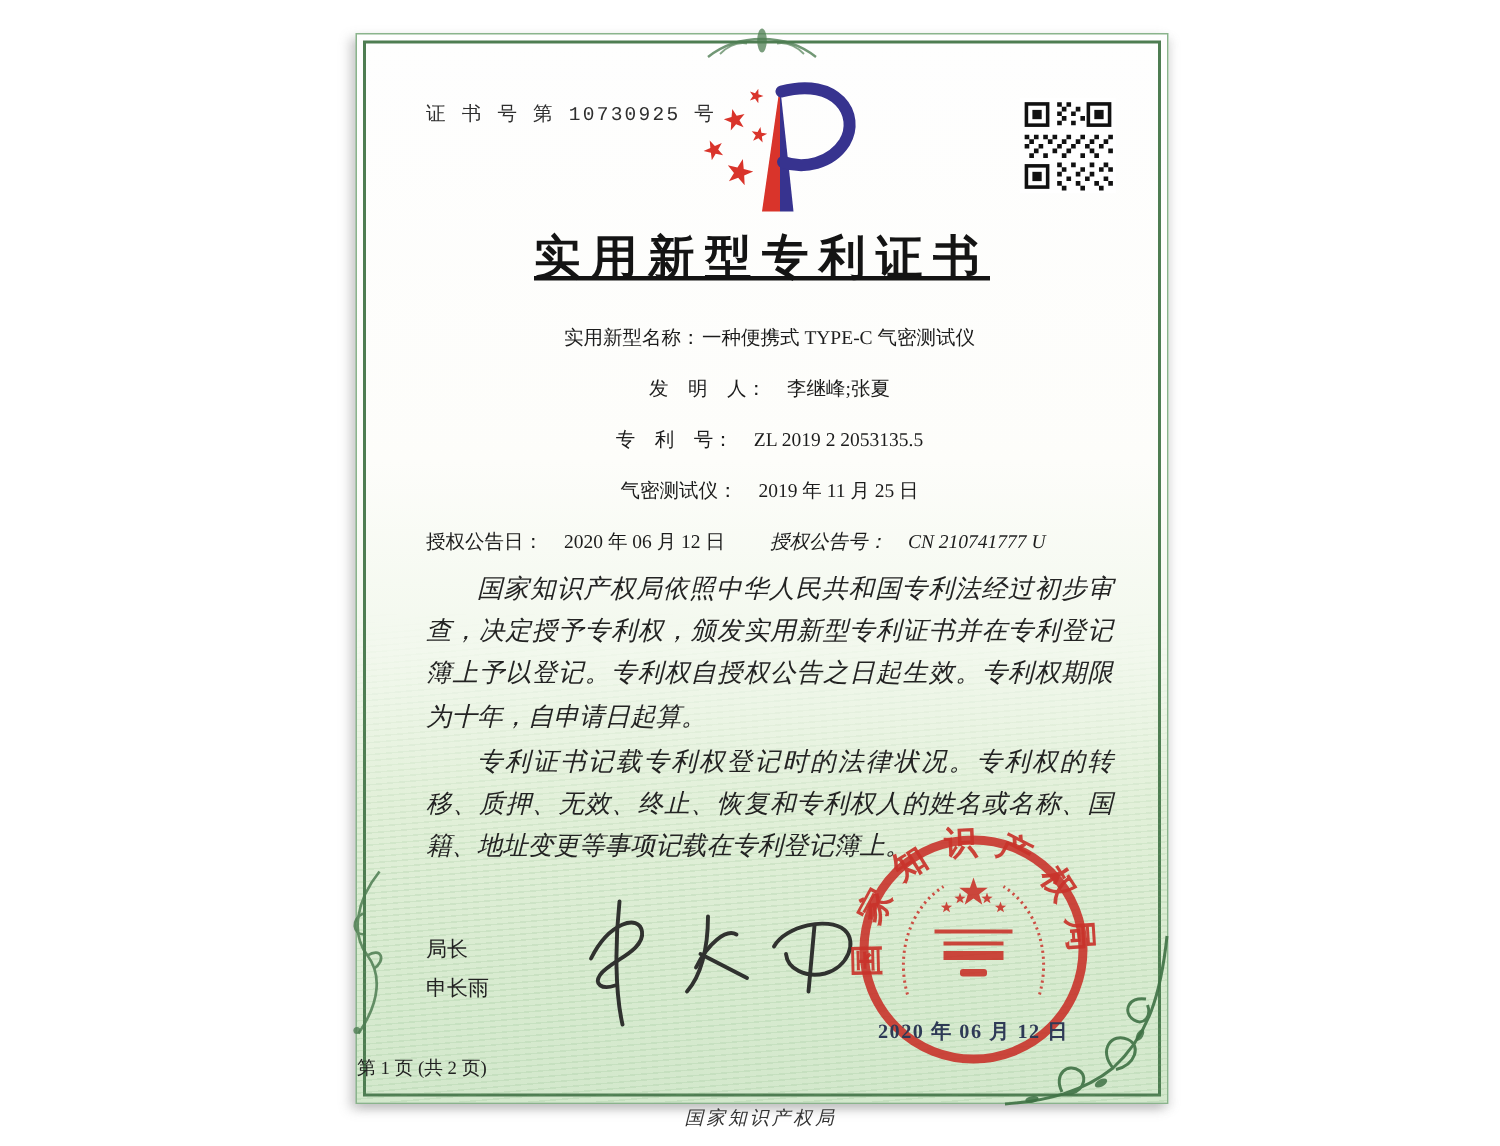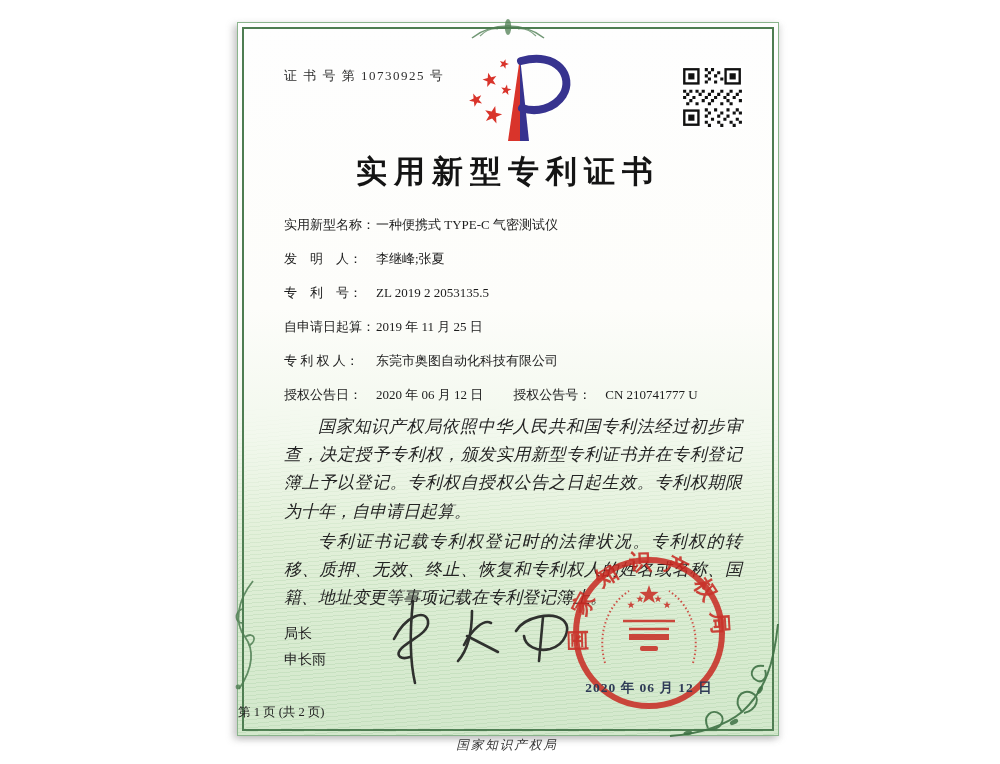--- a/index.html
+++ b/index.html
@@ -7,32 +7,32 @@
           font-family:"Liberation Serif","DejaVu Serif",serif;color:#1c1c1c;}
   .page{position:absolute;left:237px;top:22px;width:540px;height:712px;
         background:linear-gradient(180deg,#fefefe 0%,#fdfdfa 40%,#f2f8ed 58%,#e2f0d9 72%,#d8ebd0 88%,#d3e8cc 100%);
         border:1px solid #8ab48c;
         box-shadow:-4px 3px 7px rgba(110,110,110,.35),2px 3px 6px rgba(140,140,140,.22);}
   .inner-border{position:absolute;inset:4px;border:2px solid #4e7d52;pointer-events:none;}
   .guilloche{position:absolute;left:0;right:0;bottom:0;height:46%;
         background:repeating-linear-gradient(175deg,rgba(110,170,110,.14) 0 1px,transparent 1px 4px);
         -webkit-mask-image:linear-gradient(180deg,transparent,#000 55%);
         mask-image:linear-gradient(180deg,transparent,#000 55%);pointer-events:none;}
-  .cert-number{position:absolute;left:46px;top:44px;font-size:13px;letter-spacing:1.5px;color:#2e2e2e;}
+  .cert-number{position:absolute;left:46px;top:44px;font-size:13px;letter-spacing:1.5px;color:#2e2e2e;font-family:Liberation Mono, monospace;}
   .logo{position:absolute;left:212px;top:26px;width:140px;height:100px;}
   .qr{position:absolute;left:442px;top:42px;width:64px;height:64px;}
   .title{position:absolute;left:0;right:0;top:128px;text-align:center;font-size:31px;font-weight:700;
-         letter-spacing:7px;color:#141414;}
+         letter-spacing:7px;color:#141414;text-decoration:underline;}
   .content{position:absolute;left:46px;right:36px;top:192px;font-size:13px;}
-  .field{display:flex;margin-bottom:14px;line-height:20px;}
+  .field{display:flex;margin-bottom:14px;line-height:20px;justify-content:center;}
   .flabel{min-width:92px;white-space:pre;}
   .fvalue{white-space:pre-wrap;}
   .grant{display:flex;margin-bottom:8px;line-height:20px;}
   .pair{display:flex;}
-  .pair.second{margin-left:30px;}
+  .pair.second{margin-left:30px;font-style:italic;}
   .paras{margin-top:8px;font-style:italic;font-size:17px;line-height:1.66;text-align:justify;color:#232323;
          font-family:"Liberation Serif","DejaVu Serif",serif;}
   .paras p{margin:0 0 2px 0;text-indent:2em;}
   .signer{position:absolute;left:46px;top:598px;font-size:14px;line-height:26px;color:#222;}
   .signature{position:absolute;left:128px;top:566px;width:240px;height:100px;}
   .seal{position:absolute;left:329px;top:528px;width:164px;height:164px;opacity:.93;z-index:1;}
   .seal-date{position:absolute;left:321px;top:656px;width:180px;text-align:center;font-size:13.5px;
              font-weight:700;letter-spacing:1px;color:#2e3a56;z-index:2;}
   .page-indicator{position:absolute;left:0;right:0;top:681px;text-align:left;font-size:12.5px;color:#222;}
   .footer-note{position:absolute;left:237px;top:737px;width:540px;text-align:center;font-size:12.5px;
@@ -99,26 +99,22 @@
       </div>
       <div class="field">
         <span class="flabel">发　明　人：</span>
         <span class="fvalue">李继峰;张夏</span>
       </div>
       <div class="field">
         <span class="flabel">专　利　号：</span>
         <span class="fvalue">ZL 2019 2 2053135.5</span>
       </div>
       <div class="field">
-        <span class="flabel">自申请日起算：</span>
+        <span class="flabel">气密测试仪：</span>
         <span class="fvalue">2019 年 11 月 25 日</span>
-      </div>
-      <div class="field">
-        <span class="flabel">专 利 权 人：</span>
-        <span class="fvalue">东莞市奥图自动化科技有限公司</span>
       </div>
       <div class="grant">
         <span class="pair">
           <span class="flabel">授权公告日：</span>
           <span class="fvalue">2020 年 06 月 12 日</span>
         </span>
         <span class="pair second">
           <span class="flabel">授权公告号：</span>
           <span class="fvalue">CN 210741777 U</span>
         </span>

